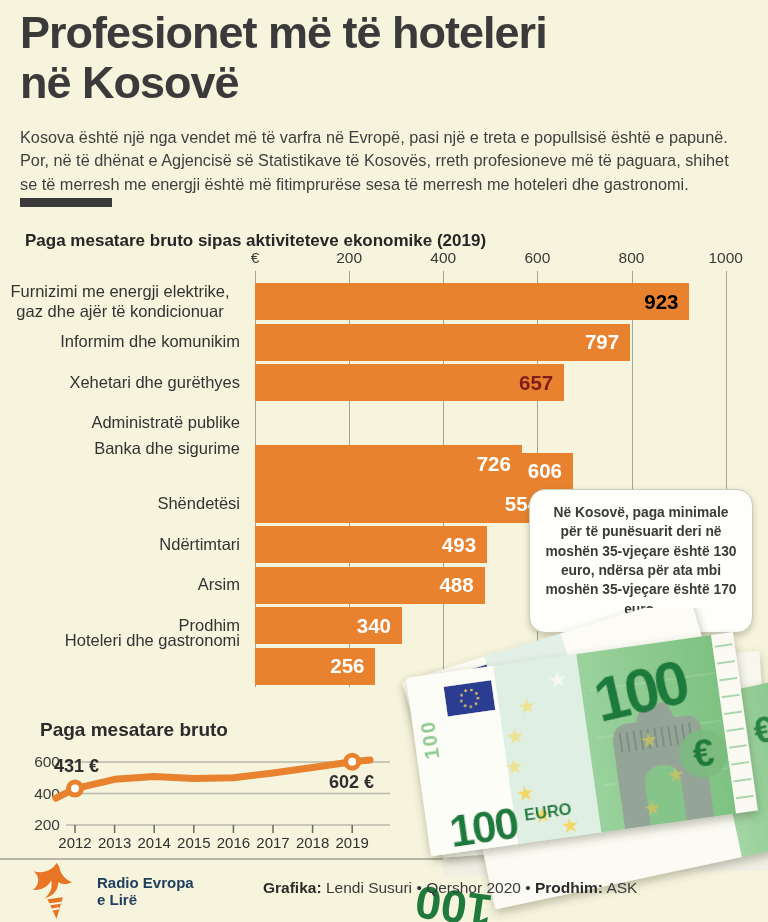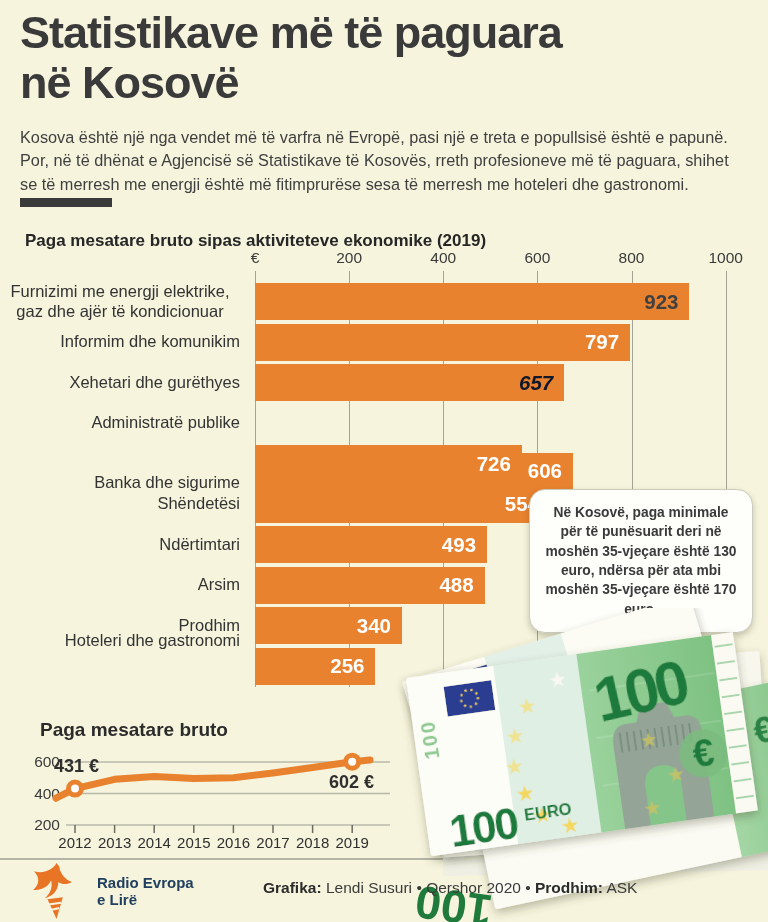--- a/index.html
+++ b/index.html
@@ -34,21 +34,21 @@
   #torch{left:28px;top:863px;}
   #logo-text{left:97px;top:874px;font-size:15px;font-weight:800;color:#20405E;line-height:1.15;}
   #credits{left:263px;top:879px;font-size:15.5px;color:#3A3A3A;}
   #credits b{font-weight:700;color:#2B2B2B;}
   svg text{font-family:"Liberation Sans",sans-serif;}
 </style>
 </head>
 <body>
 
 <h1 class="abs" id="page-title" style="margin:0;">
-  <span>Statistikave më të paguara</span><br>
+  <span>Profesionet më të hoteleri</span><br>
   <span>në Kosovë</span>
 </h1>
 
 <p class="abs" id="intro" style="margin:0;">Kosova është një nga vendet më të varfra në Evropë, pasi një e treta e popullsisë është e papunë. Por, në të dhënat e Agjencisë së Statistikave të Kosovës, rreth profesioneve më të paguara, shihet se të merresh me energji është më fitimprurëse sesa të merresh me hoteleri dhe gastronomi.</p>
 
 <div class="abs" id="title-rule"></div>
 
 <h2 class="abs" id="bar-title" style="margin:0;">Paga mesatare bruto sipas aktiviteteve ekonomike (2019)</h2>
 <div class="abs" id="bar-chart">
     <div class="axis-tick" style="left: 255px;">€</div>
@@ -58,35 +58,35 @@
     <div class="axis-tick" style="left: 443.28px;">400</div>
     <div class="vline" style="left: 443.28px;"></div>
     <div class="axis-tick" style="left: 537.42px;">600</div>
     <div class="vline" style="left: 537.42px;"></div>
     <div class="axis-tick" style="left: 631.56px;">800</div>
     <div class="vline" style="left: 631.56px;"></div>
     <div class="axis-tick" style="left: 725.7px;">1000</div>
     <div class="vline" style="left: 725.7px;"></div>
     <div class="rlabel" style="top: 283px; height: 37px;">Furnizimi me energji elektrike, gaz dhe ajër të kondicionuar</div>
     <div class="bar" style="top: 283px; width: 434.456px; background: rgb(232, 130, 46);">
-      <span class="bar-value" style="color: #404040;">923</span>
+      <span class="bar-value" style="color: #000000;">923</span>
     </div>
     <div class="rlabel" style="top: 323.5px; height: 37px;">Informim dhe komunikim</div>
     <div class="bar" style="top: 323.5px; width: 375.148px; background: rgb(232, 130, 46);">
       <span class="bar-value" style="color: rgb(255, 255, 255);">797</span>
     </div>
     <div class="rlabel" style="top: 364px; height: 37px;">Xehetari dhe gurëthyes</div>
     <div class="bar" style="top: 364px; width: 309.25px; background: rgb(232, 130, 46);">
-      <span class="bar-value" style="color: #0f172a; font-style: italic;">657</span>
+      <span class="bar-value" style="color: #7f1d1d;">657</span>
     </div>
     <div class="rlabel" style="top: 404.5px; height: 37px;">Administratë publike</div>
     <div class="bar" style="top: 404.5px; width: 318px; background: rgb(232, 130, 46); margin-top: 48px;">
       <span class="bar-value" style="color: rgb(255, 255, 255);">606</span>
     </div>
-    <div class="rlabel" style="top: 464px; height: 37px; padding-left: 12px;">Banka dhe sigurime</div>
+    <div class="rlabel" style="top: 430px; height: 37px; padding-left: 12px;">Banka dhe sigurime</div>
     <div class="bar" style="top: 445px; width: 266.887px; background: rgb(232, 130, 46);">
       <span class="bar-value" style="color: rgb(255, 255, 255);">726</span>
     </div>
     <div class="rlabel" style="top: 485.5px; height: 37px;">Shëndetësi</div>
     <div class="bar" style="top: 485.5px; width: 295px; background: rgb(232, 130, 46);">
       <span class="bar-value" style="color: rgb(255, 255, 255);">554</span>
     </div>
     <div class="rlabel" style="top: 526px; height: 37px;">Ndërtimtari</div>
     <div class="bar" style="top: 526px; width: 232.055px; background: rgb(232, 130, 46);">
       <span class="bar-value" style="color: rgb(255, 255, 255);">493</span>

